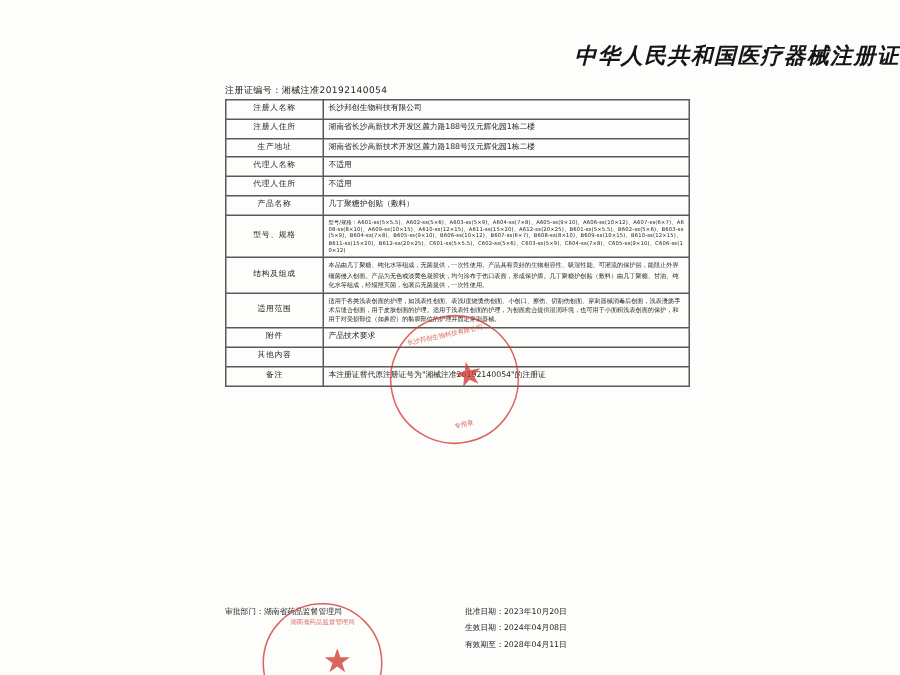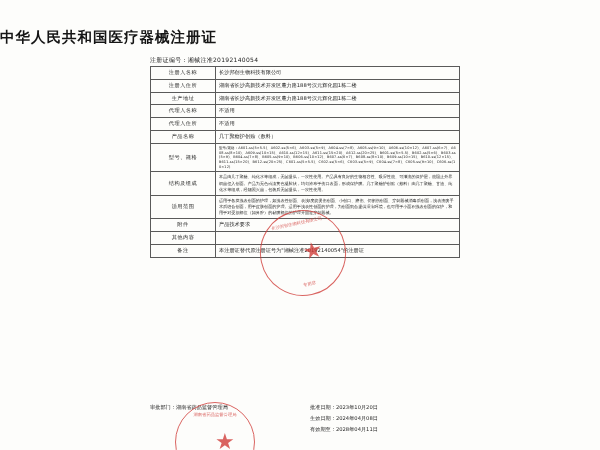--- a/index.html
+++ b/index.html
@@ -12,26 +12,27 @@
     position:relative;
   }
   .page{
     position:absolute;
     left:0;top:0;width:600px;height:450px;
     background:#fdfdfb;
   }
   .title{
     position:absolute;
     left:0;right:0;top:28px;
-    text-align:left;
+    text-align:right;
     font-size:14.5px;
     letter-spacing:1px;
     font-weight:700;
     color:#151515;
     font-family:"DejaVu Serif","Liberation Serif",serif;
+    font-style:italic;
   }
   .regno{
     position:absolute;
     left:150px;top:56px;
     font-size:6px;
     color:#222;
     letter-spacing:0.3px;
   }
   table.cert{
     position:absolute;

